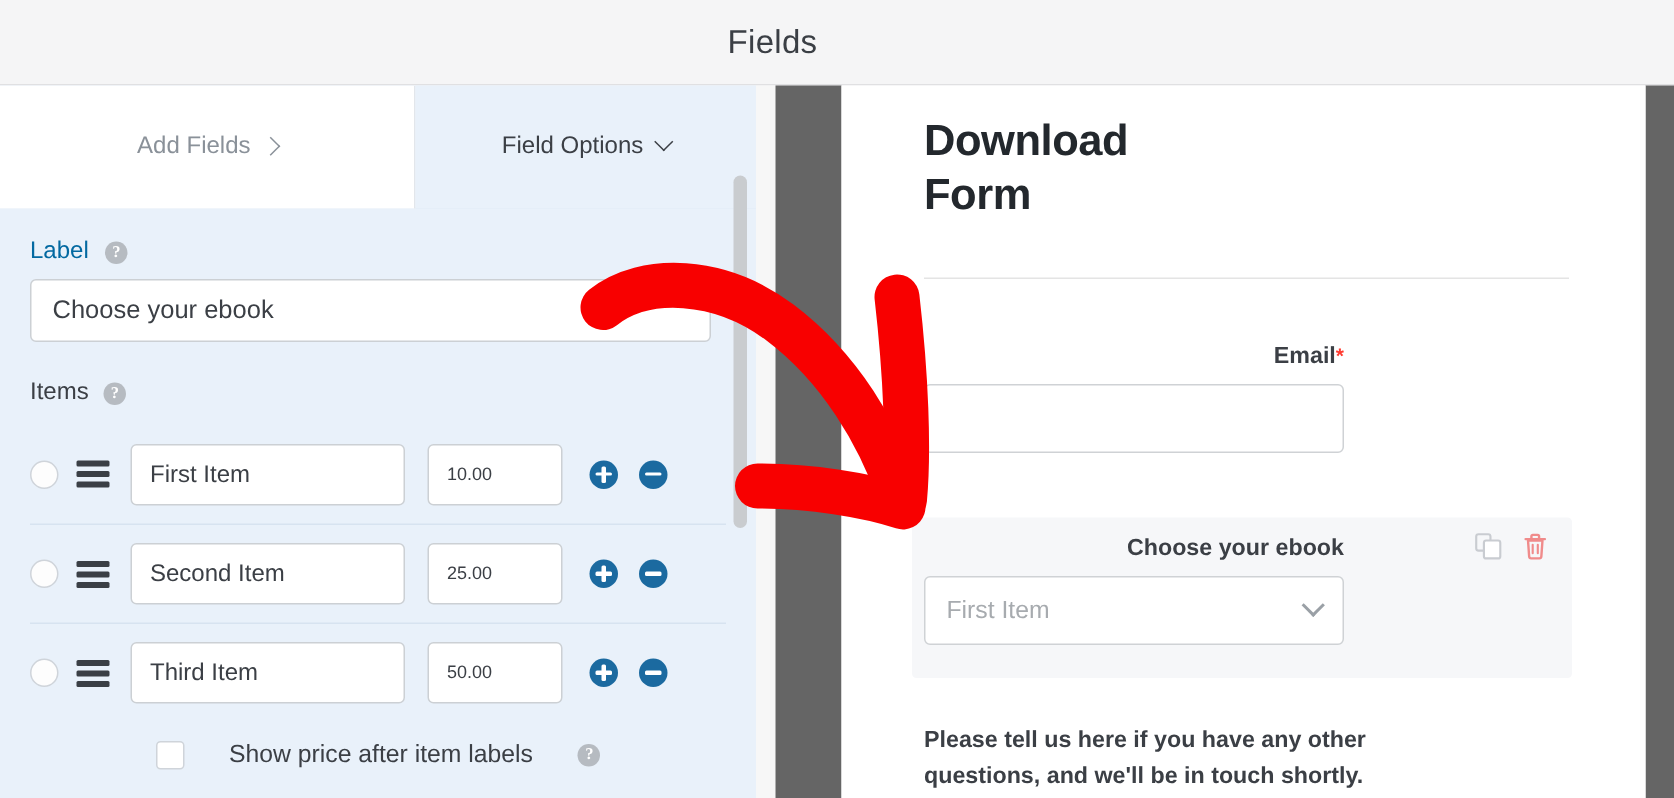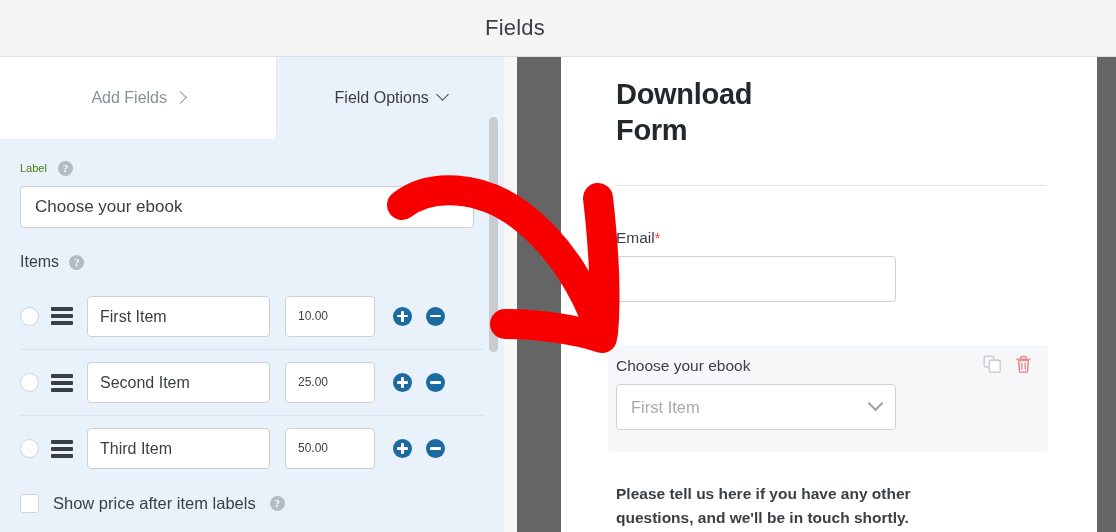--- a/index.html
+++ b/index.html
@@ -78,21 +78,21 @@
     width: 504px; height: 393px;
     padding: 0 20px;
   }
 
   .field-label-row {
     display: flex; align-items: center; gap: 11px;
     height: 44px;
     padding-top: 14px;
   }
   .field-label-row .lbl {
-    font-size: 11px; color: #4d7c0f;
+    font-size: 16px; color: #0369a1;
   }
   .help-icon {
     width: 15px; height: 15px; border-radius: 50%;
     background: #b6bbc1; color: #ffffff;
     font-size: 11px; line-height: 15px; text-align: center;
     font-weight: 700; cursor: pointer;
     font-family: "Liberation Serif", serif;
   }
 
   .text-input {
@@ -172,23 +172,24 @@
     left: 4px; top: 8.2px; width: 11px; height: 2.6px;
     background: #ffffff; border-radius: 1px;
   }
   .circle-btn.add::after {
     content: ""; position: absolute;
     left: 8.2px; top: 4px; width: 2.6px; height: 11px;
     background: #ffffff; border-radius: 1px;
   }
 
   .checkbox-row {
-    display: flex; align-items: center; gap: 14px;
+    display: flex; align-items: center; gap: 30px;
     margin-top: 12px;
     border-top: 1px solid transparent;
+    justify-content: center;
   }
   .cb {
     width: 19px; height: 19px;
     background: #ffffff; border: 1px solid #cfd4da;
     border-radius: 3px; cursor: pointer; flex: 0 0 auto;
   }
   .checkbox-row .cb-label { font-size: 16.5px; color: #3b3f45; }
 
   
   .panel-scroll-track {
@@ -232,21 +233,21 @@
     font-size: 29px; font-weight: 700; color: #23282d;
     line-height: 1.25;
     letter-spacing: -.3px;
   }
   .form-divider {
     position: absolute; left: 55px; top: 128px;
     width: 430px; height: 1px; background: #e4e4e4;
   }
   .pv-field { position: absolute; left: 55px; }
   .pv-label {
-    font-size: 15.5px; font-weight: 400; color: #3b3f45;
+    font-size: 15.5px; font-weight: 700; color: #3b3f45; text-align: right;
   }
   .req { color: #ff3b30; font-size: 14px; }
   .pv-input {
     margin-top: 9px;
     width: 280px; height: 46px;
     border: 1px solid #cfd2d5; border-radius: 4px;
     background: #ffffff;
   }
   .pv-active {
     position: absolute; left: 47px; top: 288px;

